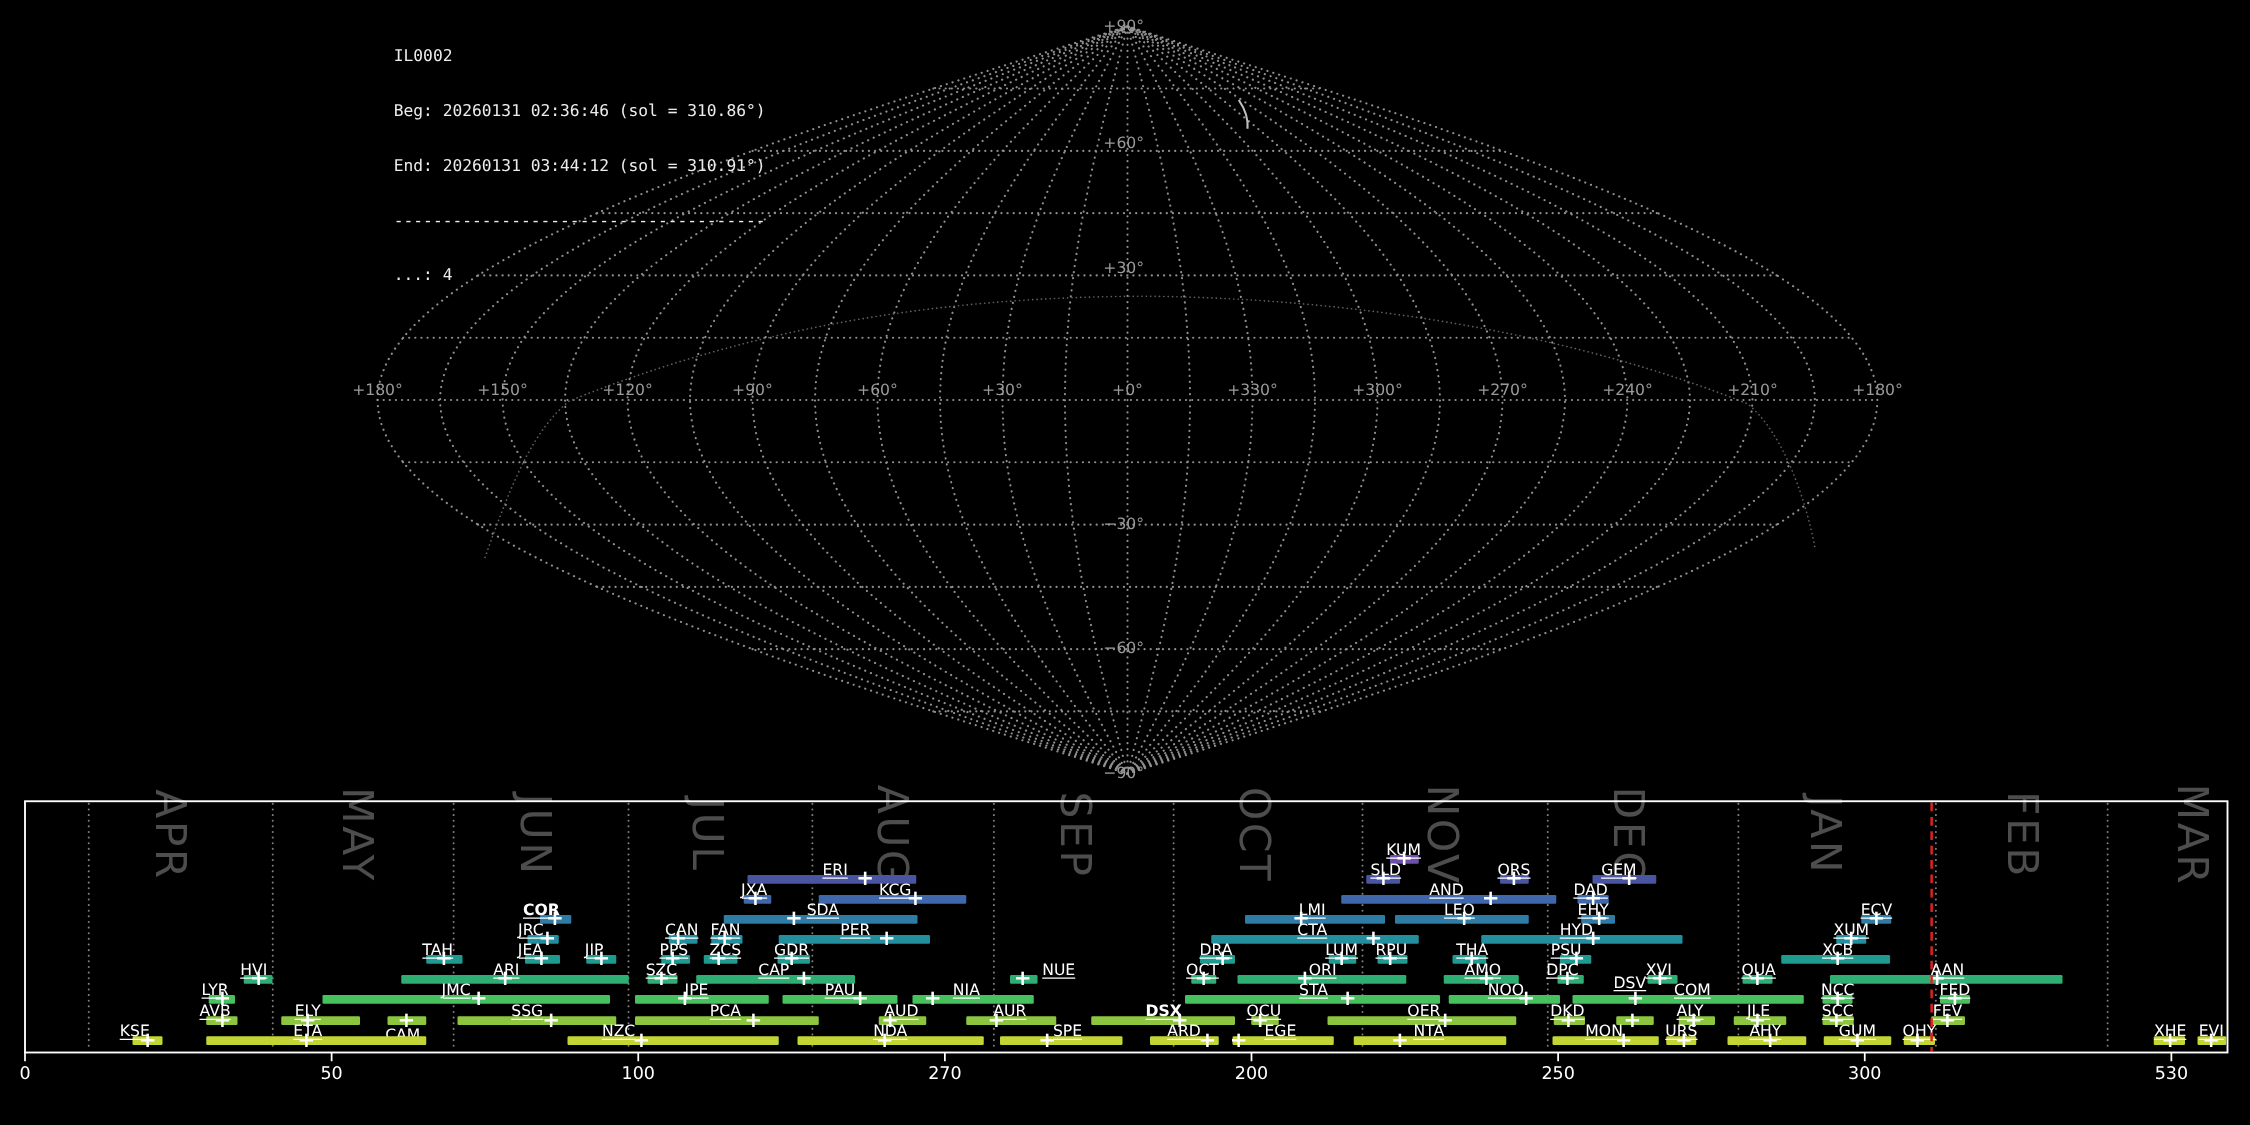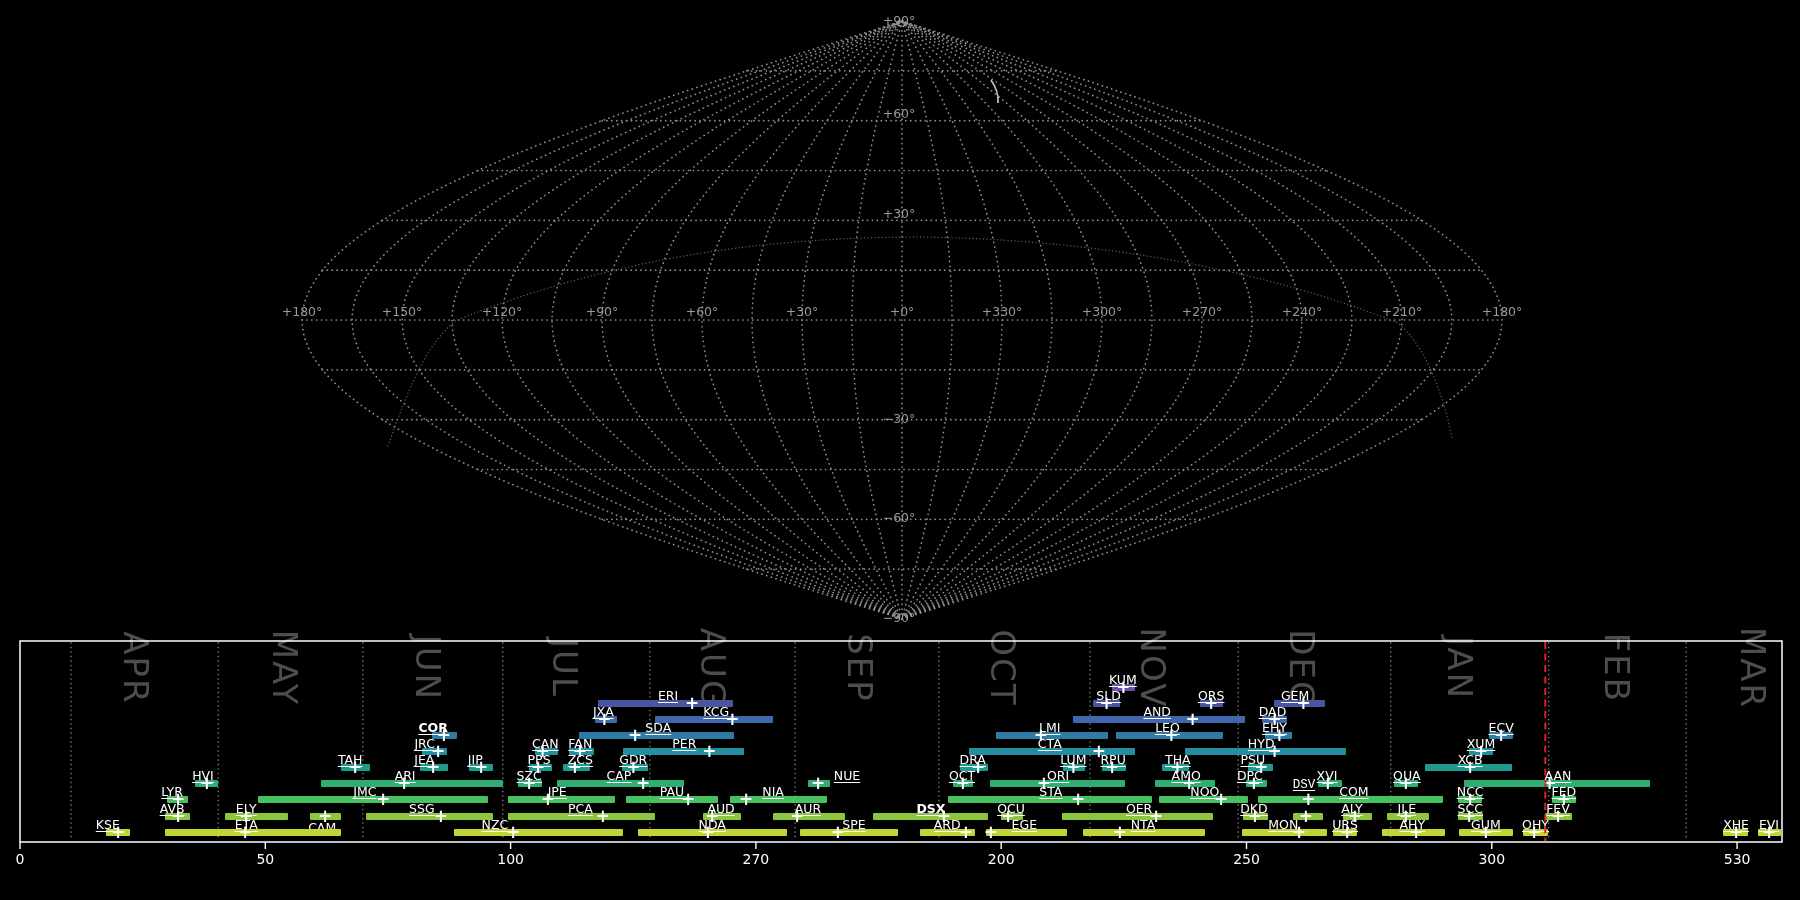--- a/index.html
+++ b/index.html
@@ -80,20 +80,27 @@
       <text x="1402" y="316" fill="#9a9a9a" font-size="12.5" text-anchor="middle" font-family="DejaVu Sans, sans-serif">+210°</text>
       <text x="1502" y="316" fill="#9a9a9a" font-size="12.5" text-anchor="middle" font-family="DejaVu Sans, sans-serif">+180°</text>
       <text x="899" y="25" fill="#9a9a9a" font-size="12.5" text-anchor="middle" font-family="DejaVu Sans, sans-serif">+90°</text>
       <text x="899" y="118" fill="#9a9a9a" font-size="12.5" text-anchor="middle" font-family="DejaVu Sans, sans-serif">+60°</text>
       <text x="899" y="218" fill="#9a9a9a" font-size="12.5" text-anchor="middle" font-family="DejaVu Sans, sans-serif">+30°</text>
       <text x="899" y="423" fill="#9a9a9a" font-size="12.5" text-anchor="middle" font-family="DejaVu Sans, sans-serif">−30°</text>
       <text x="899" y="522" fill="#9a9a9a" font-size="12.5" text-anchor="middle" font-family="DejaVu Sans, sans-serif">−60°</text>
       <text x="899" y="622" fill="#9a9a9a" font-size="12.5" text-anchor="middle" font-family="DejaVu Sans, sans-serif">−90°</text>
     </svg>
 
+  <div id="info">
+    <div>IL0002</div>
+    <div>Beg: 20260131 02:36:46 (sol = 310.86°)</div>
+    <div>End: 20260131 03:44:12 (sol = 310.91°)</div>
+    <div>--------------------------------------</div>
+    <div>...: 4</div>
+  </div>
 
   <svg id="gridlayer" width="1800" height="900" viewBox="0 0 1800 900">
       <path d="M71.0,643 L71.0,840" stroke="#7e7e7e" stroke-width="1.6" stroke-dasharray="0.1 4.4" stroke-linecap="round"></path>
       <path d="M218.2,643 L218.2,840" stroke="#7e7e7e" stroke-width="1.6" stroke-dasharray="0.1 4.4" stroke-linecap="round"></path>
       <path d="M362.9,643 L362.9,840" stroke="#7e7e7e" stroke-width="1.6" stroke-dasharray="0.1 4.4" stroke-linecap="round"></path>
       <path d="M502.8,643 L502.8,840" stroke="#7e7e7e" stroke-width="1.6" stroke-dasharray="0.1 4.4" stroke-linecap="round"></path>
       <path d="M649.9,643 L649.9,840" stroke="#7e7e7e" stroke-width="1.6" stroke-dasharray="0.1 4.4" stroke-linecap="round"></path>
       <path d="M795.1,643 L795.1,840" stroke="#7e7e7e" stroke-width="1.6" stroke-dasharray="0.1 4.4" stroke-linecap="round"></path>
       <path d="M938.9,643 L938.9,840" stroke="#7e7e7e" stroke-width="1.6" stroke-dasharray="0.1 4.4" stroke-linecap="round"></path>
       <path d="M1090.0,643 L1090.0,840" stroke="#7e7e7e" stroke-width="1.6" stroke-dasharray="0.1 4.4" stroke-linecap="round"></path>
@@ -312,21 +319,21 @@
       <div class="cross" style="left: 1008.1px; top: 817px;">+</div>
       <div class="code" style="left: 1011px; top: 801px;">OCU</div>
       <div class="bar" style="left: 1062px; width: 151.1px; top: 813px; background: rgb(140, 198, 63);"></div>
       <div class="cross" style="left: 1156.2px; top: 817px;">+</div>
       <div class="code" style="left: 1139.1px; top: 801px;">OER</div>
       <div class="bar" style="left: 1243.1px; width: 25px; top: 813px; background: rgb(140, 198, 63);"></div>
       <div class="cross" style="left: 1254.8px; top: 817px;">+</div>
       <div class="code" style="left: 1253.9px; top: 801px;">DKD</div>
       <div class="bar" style="left: 1293.1px; width: 29.9px; top: 813px; background: rgb(140, 198, 63);"></div>
       <div class="cross" style="left: 1305.9px; top: 817px;">+</div>
-      <div class="code" style="left: 1303.9px; top: 778px; font-family: Liberation Mono, monospace;">DSV</div>
+      <div class="code" style="left: 1303.9px; top: 778px;">DSV</div>
       <div class="bar" style="left: 1343.1px; width: 28.9px; top: 813px; background: rgb(140, 198, 63);"></div>
       <div class="cross" style="left: 1354.9px; top: 817px;">+</div>
       <div class="code" style="left: 1352px; top: 801px;">ALY</div>
       <div class="bar" style="left: 1386.8px; width: 42.2px; top: 813px; background: rgb(140, 198, 63);"></div>
       <div class="cross" style="left: 1405.9px; top: 817px;">+</div>
       <div class="code" style="left: 1406.9px; top: 801px;">JLE</div>
       <div class="bar" style="left: 1457.9px; width: 25px; top: 813px; background: rgb(140, 198, 63);"></div>
       <div class="cross" style="left: 1469.2px; top: 817px;">+</div>
       <div class="code" style="left: 1470.2px; top: 801px;">SCC</div>
       <div class="bar" style="left: 1544.8px; width: 27.5px; top: 813px; background: rgb(140, 198, 63);"></div>

